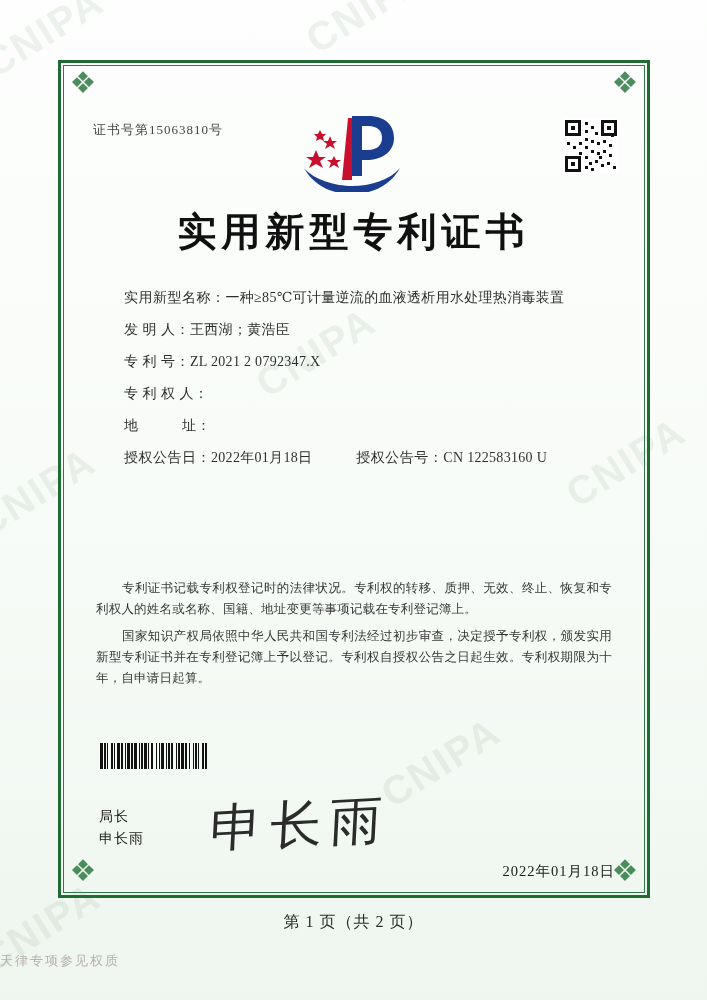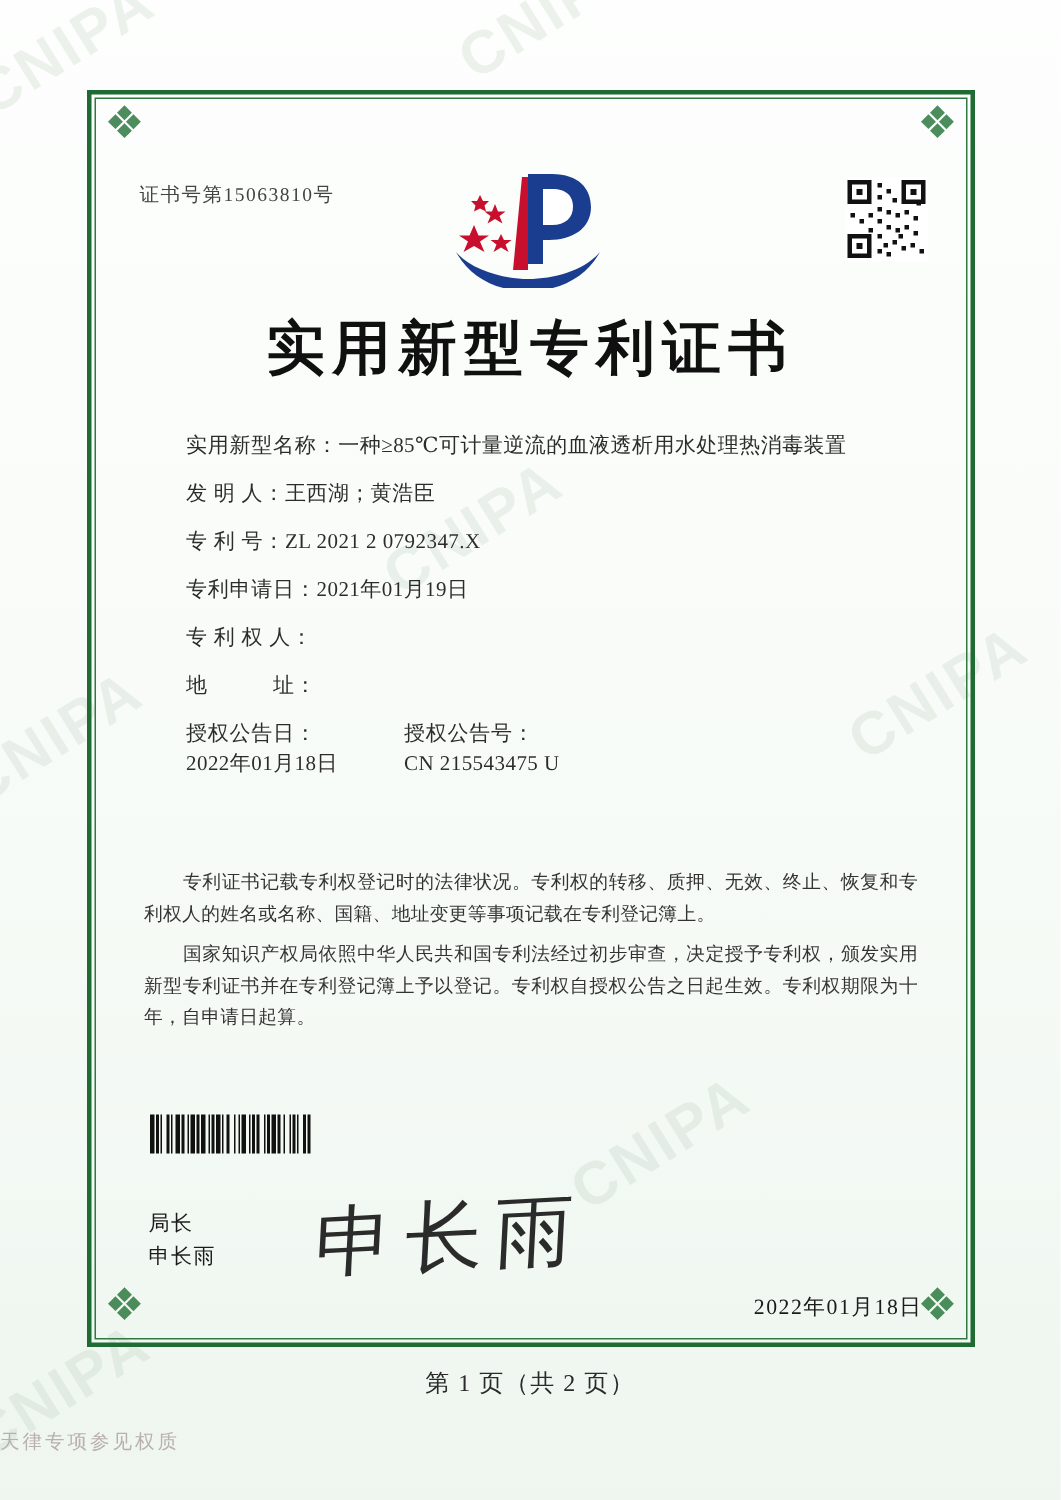--- a/index.html
+++ b/index.html
@@ -127,21 +127,21 @@
     flex: 0 0 auto;
     white-space: pre;
     letter-spacing: .5px;
   }
   .field .val {
     flex: 1 1 auto;
     letter-spacing: .3px;
   }
   .field.big { font-size: 14px; margin-left: 28px; }
   .row-split { display: flex; width: 100%; }
-  .row-split .half { display: flex; flex-direction: column; }
+  .row-split .half { display: flex; }
   .row-split .half.second { margin-left: 44px; }
 
   
   .addr-line2 {
     margin-left: 84px;
     font-size: 13.5px;
     line-height: 20px;
     margin-top: -8px;
     margin-bottom: 12px;
     letter-spacing: .3px;
@@ -328,42 +328,38 @@
     <div class="field big">
       <span class="lab">发 明 人：</span>
       <span class="val">王西湖；黄浩臣</span>
     </div>
 
     <div class="field big">
       <span class="lab">专 利 号：</span>
       <span class="val">ZL 2021 2 0792347.X</span>
     </div>
 
-    <div class="field big">
-      <span class="lab">专利申请日：</span>
-      <span class="val">2021年01月19日</span>
-    </div>
 
     <div class="field big">
       <span class="lab">专 利 权 人：</span>
     </div>
 
     <div class="field big">
       <span class="lab">地　　　址：</span>
     </div>
 
     <div class="field big">
       <div class="row-split">
         <div class="half">
           <span class="lab">授权公告日：</span>
           <span class="val">2022年01月18日</span>
         </div>
         <div class="half second">
           <span class="lab">授权公告号：</span>
-          <span class="val">CN 215543475 U</span>
+          <span class="val">CN 122583160 U</span>
         </div>
       </div>
     </div>
   </div>
 
   <div class="paras">
     <p>专利证书记载专利权登记时的法律状况。专利权的转移、质押、无效、终止、恢复和专利权人的姓名或名称、国籍、地址变更等事项记载在专利登记簿上。</p>
     <p>国家知识产权局依照中华人民共和国专利法经过初步审查，决定授予专利权，颁发实用新型专利证书并在专利登记簿上予以登记。专利权自授权公告之日起生效。专利权期限为十年，自申请日起算。</p>
   </div>
 

